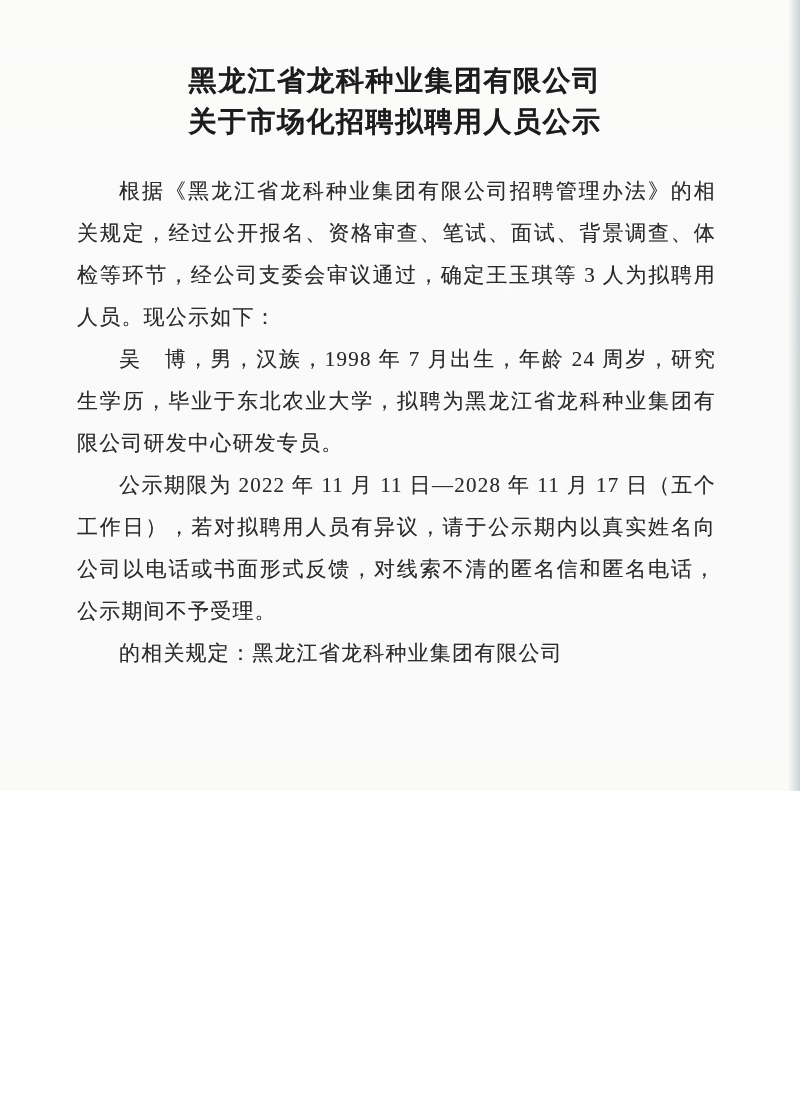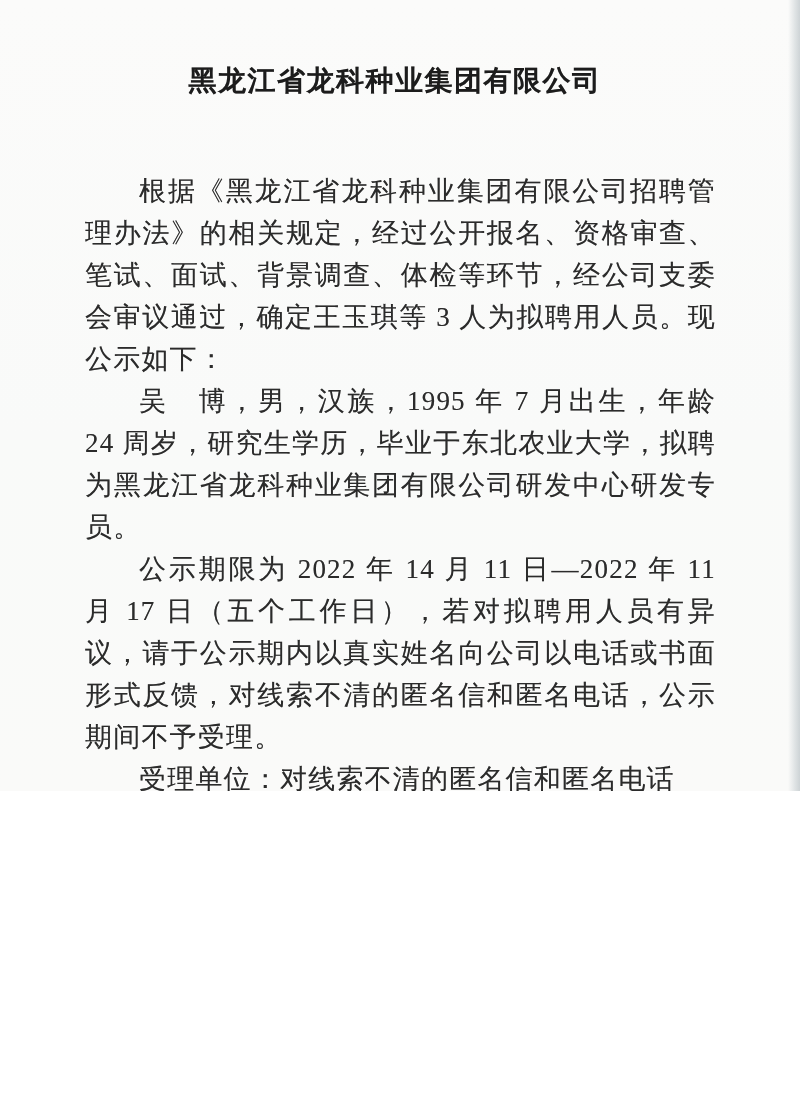--- a/index.html
+++ b/index.html
@@ -42,24 +42,24 @@
     font-family: "Liberation Sans", "DejaVu Sans", sans-serif;
     font-weight: bold;
     font-size: 28px;
     line-height: 41px;
     letter-spacing: 1.5px;
     color: #1c1c1c;
     text-shadow: 0 0 0.6px rgba(20,20,20,0.5);
   }
   .doc-body {
     position: absolute;
-    left: 85px;
+    left: 77px;
     right: 84px;
     top: 170px;
-    font-size: 27px;
+    font-size: 21px;
     line-height: 42px;
     letter-spacing: 1.2px;
     text-shadow: 0 0 0.5px rgba(30,30,30,0.4);
   }
   .doc-body p {
     margin: 0;
     text-indent: 2em;
   }
   .doc-body p.justified {
     text-align: justify;
@@ -95,27 +95,28 @@
     font-weight: bold;
   }
 </style>
 </head>
 <body>
 
 <div class="page">
 
   <div class="doc-title">
     <div>黑龙江省龙科种业集团有限公司</div>
+    <div>关于市场化招聘拟聘用人员公示</div>
   </div>
 
   <div class="doc-body">
     <p class="justified">根据《黑龙江省龙科种业集团有限公司招聘管理办法》的相关规定，经过公开报名、资格审查、笔试、面试、背景调查、体检等环节，经公司支委会审议通过，确定王玉琪等 3 人为拟聘用人员。现公示如下：</p>
-    <p class="justified">吴　博，男，汉族，1995 年 7 月出生，年龄 24 周岁，研究生学历，毕业于东北农业大学，拟聘为黑龙江省龙科种业集团有限公司研发中心研发专员。</p>
-    <p class="justified">公示期限为 2022 年 14 月 11 日—2022 年 11 月 17 日（五个工作日），若对拟聘用人员有异议，请于公示期内以真实姓名向公司以电话或书面形式反馈，对线索不清的匿名信和匿名电话，公示期间不予受理。</p>
-    <p>受理单位：对线索不清的匿名信和匿名电话</p>
+    <p class="justified">吴　博，男，汉族，1998 年 7 月出生，年龄 24 周岁，研究生学历，毕业于东北农业大学，拟聘为黑龙江省龙科种业集团有限公司研发中心研发专员。</p>
+    <p class="justified">公示期限为 2022 年 11 月 11 日—2028 年 11 月 17 日（五个工作日），若对拟聘用人员有异议，请于公示期内以真实姓名向公司以电话或书面形式反馈，对线索不清的匿名信和匿名电话，公示期间不予受理。</p>
+    <p>的相关规定：黑龙江省龙科种业集团有限公司</p>
   </div>
 
   <div class="signature-block">
     <div class="sig-company">黑龙江省龙科种业集团有限公司</div>
     <div class="sig-date">2022 年 11 月 11 日</div>
   </div>
 
   <svg class="seal" viewBox="0 0 164 164" xmlns="http://www.w3.org/2000/svg">
     <circle cx="82" cy="82" r="75" fill="none" stroke-width="5.5" stroke="#dc4f44"></circle>
     <defs>

